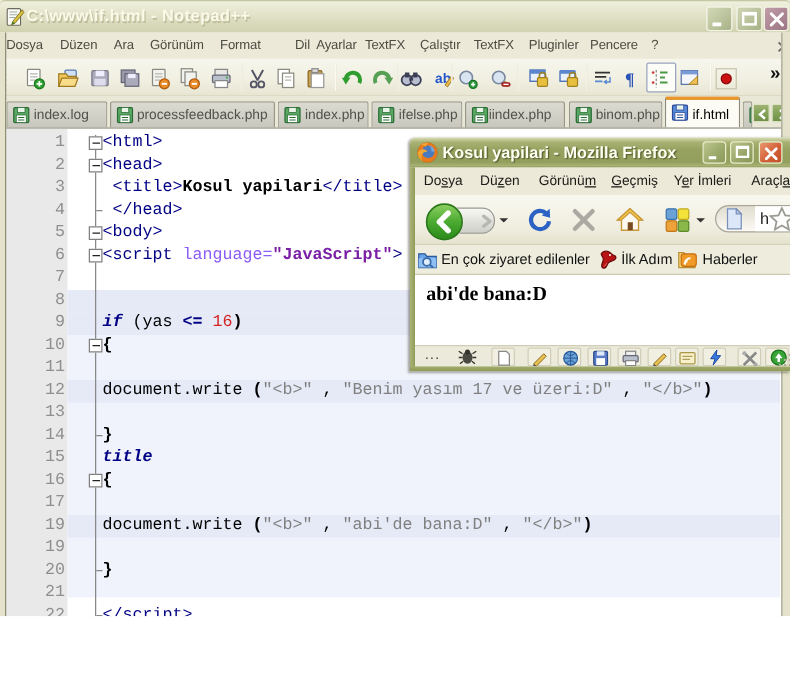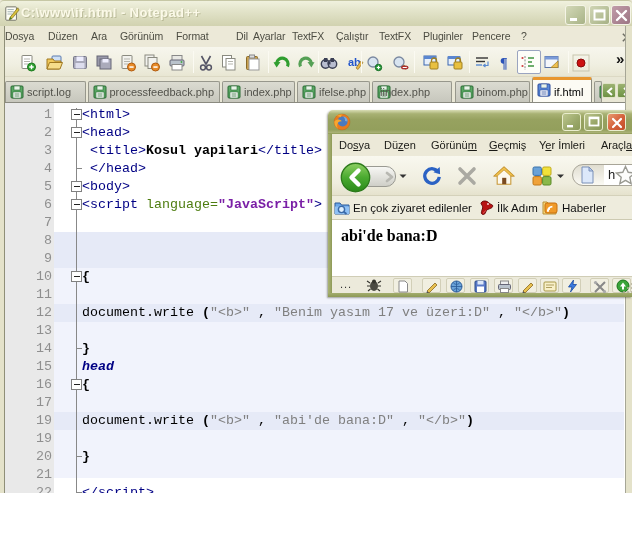--- a/index.html
+++ b/index.html
@@ -36,21 +36,21 @@
   #editor{left:5px;top:103px;width:620px;height:435px;background:#fff;overflow:hidden;
     font-family:"Liberation Mono",monospace;font-size:13.333px;}
   #gutter{left:0;top:0;width:49px;height:435px;background:#e9e9e9;}
   .ln{width:47px;text-align:right;color:#8f8f8f;font-size:13.333px;line-height:18px;}
   .hl{left:49px;width:570px;height:18px;background:#e6eaf7;}
   .hlbase{left:49px;width:570px;background:#f1f3fc;}
   .cl{left:77px;height:18px;line-height:18px;white-space:pre;color:#000;}
   .tg{color:#000084;}
   .kw{color:#000084;font-weight:bold;font-style:italic;}
   .op{color:#000084;font-weight:bold;}
-  .at{color:#4d7c0f;}
+  .at{color:#8b5cf6;}
   .vl{color:#7a1fa6;font-weight:bold;}
   .nm{color:#d42424;}
   .st{color:#808080;}
   .bd{font-weight:bold;}
   #foldline{left:71px;top:5px;width:1px;height:421px;background:#888;}
   .fbox{left:66px;width:11px;height:11px;background:#fff;border:1px solid #808080;}
   .fbox i{left:2px;top:4px;width:6px;height:1px;background:#222;}
   .ftick{left:72px;width:5px;height:1px;background:#888;}
   #hscroll{left:5px;top:538px;width:620px;height:19px;background:#f3f2e6;}
   .sbtn{top:2px;width:17px;height:16px;border-radius:2px;border:1px solid #e9ecd4;
@@ -275,21 +275,21 @@
     </div>
 <div id="npp-tabbar">
       <div class="tab" style="left:5px;width:81px">
         <svg style="left:4px;top:3px" width="14" height="14" viewBox="0 0 14 14">
           <rect x="1" y="1" width="12" height="12" rx="1" fill="#5aa864" stroke="#2a6a34"></rect>
           <rect x="4" y="1" width="6" height="4" fill="#e8f4e8" stroke="#2a6a34" stroke-width="0.6"></rect>
           <rect x="3" y="7" width="8" height="6" fill="#fff" stroke="#2a6a34" stroke-width="0.6"></rect>
           <line x1="4.5" y1="9" x2="9.5" y2="9" stroke="#2a6a34" stroke-width="0.8"></line>
           <line x1="4.5" y1="11" x2="9.5" y2="11" stroke="#2a6a34" stroke-width="0.8"></line>
         </svg>
-        <span style="left:21px">script.log</span>
+        <span style="left:21px">index.log</span>
       </div>
       <div class="tab" style="left:87.5px;width:132px">
         <svg style="left:4px;top:3px" width="14" height="14" viewBox="0 0 14 14">
           <rect x="1" y="1" width="12" height="12" rx="1" fill="#5aa864" stroke="#2a6a34"></rect>
           <rect x="4" y="1" width="6" height="4" fill="#e8f4e8" stroke="#2a6a34" stroke-width="0.6"></rect>
           <rect x="3" y="7" width="8" height="6" fill="#fff" stroke="#2a6a34" stroke-width="0.6"></rect>
           <line x1="4.5" y1="9" x2="9.5" y2="9" stroke="#2a6a34" stroke-width="0.8"></line>
           <line x1="4.5" y1="11" x2="9.5" y2="11" stroke="#2a6a34" stroke-width="0.8"></line>
         </svg>
         <span style="left:21px">processfeedback.php</span>
@@ -315,21 +315,21 @@
         <span style="left:21px">ifelse.php</span>
       </div>
       <div class="tab" style="left:372px;width:80px">
         <svg style="left:4px;top:3px" width="14" height="14" viewBox="0 0 14 14">
           <rect x="1" y="1" width="12" height="12" rx="1" fill="#5aa864" stroke="#2a6a34"></rect>
           <rect x="4" y="1" width="6" height="4" fill="#e8f4e8" stroke="#2a6a34" stroke-width="0.6"></rect>
           <rect x="3" y="7" width="8" height="6" fill="#fff" stroke="#2a6a34" stroke-width="0.6"></rect>
           <line x1="4.5" y1="9" x2="9.5" y2="9" stroke="#2a6a34" stroke-width="0.8"></line>
           <line x1="4.5" y1="11" x2="9.5" y2="11" stroke="#2a6a34" stroke-width="0.8"></line>
         </svg>
-        <span style="left:7px">iindex.php</span>
+        <span style="left:18px">iindex.php</span>
       </div>
       <div class="tab active" style="left:532px;width:59.5px">
         <svg style="left:4px;top:3px" width="14" height="14" viewBox="0 0 14 14">
           <rect x="1" y="1" width="12" height="12" rx="1" fill="#5a8ad8" stroke="#2a4a9a"></rect>
           <rect x="4" y="1" width="6" height="4" fill="#e8f4e8" stroke="#2a4a9a" stroke-width="0.6"></rect>
           <rect x="3" y="7" width="8" height="6" fill="#fff" stroke="#2a4a9a" stroke-width="0.6"></rect>
           <line x1="4.5" y1="9" x2="9.5" y2="9" stroke="#2a4a9a" stroke-width="0.8"></line>
           <line x1="4.5" y1="11" x2="9.5" y2="11" stroke="#2a4a9a" stroke-width="0.8"></line>
         </svg>
         <span style="left:21px">if.html</span>
@@ -420,24 +420,25 @@
       <div class="ftick" style="top:353px"></div>
       <div class="ftick" style="top:389px"></div>
       <div class="ftick" style="top:407px"></div>
       <div class="ftick" style="top:425px"></div>
       <div class="cl" style="top:3px"><span class="tg">&lt;html&gt;</span></div>
       <div class="cl" style="top:21px"><span class="tg">&lt;head&gt;</span></div>
       <div class="cl" style="top:39px"> <span class="tg">&lt;title&gt;</span><span class="bd">Kosul yapilari</span><span class="tg">&lt;/title&gt;</span></div>
       <div class="cl" style="top:57px"> <span class="tg">&lt;/head&gt;</span></div>
       <div class="cl" style="top:75px"><span class="tg">&lt;body&gt;</span></div>
       <div class="cl" style="top:93px"><span class="tg">&lt;script </span><span class="at">language</span><span class="at">=</span><span class="vl">"JavaScript"</span><span class="tg">&gt;</span></div>
+      <div class="cl" style="top:147px"><span class="kw">if</span> (yas <span class="op">&lt;=</span> <span class="nm">16</span><span class="bd">)</span></div>
       <div class="cl" style="top:165px"><span class="bd">{</span></div>
       <div class="cl" style="top:201px">document.write <span class="bd">(</span><span class="st">"&lt;b&gt;"</span> , <span class="st">"Benim yasım 17 ve üzeri:D"</span> , <span class="st">"&lt;/b&gt;"</span><span class="bd">)</span></div>
       <div class="cl" style="top:237px"><span class="bd">}</span></div>
-      <div class="cl" style="top:255px"><span class="kw">head</span></div>
+      <div class="cl" style="top:255px"><span class="kw">title</span></div>
       <div class="cl" style="top:273px"><span class="bd">{</span></div>
       <div class="cl" style="top:309px">document.write <span class="bd">(</span><span class="st">"&lt;b&gt;"</span> , <span class="st">"abi'de bana:D"</span> , <span class="st">"&lt;/b&gt;"</span><span class="bd">)</span></div>
       <div class="cl" style="top:345px"><span class="bd">}</span></div>
       <div class="cl" style="top:381px"><span class="tg">&lt;/script&gt;</span></div>
       <div class="cl" style="top:399px"><span class="tg">&lt;/body&gt;</span></div>
       <div class="cl" style="top:417px"><span class="tg">&lt;/html&gt;</span></div>
     </div>
 <div id="hscroll">
       <div class="sbtn" style="left:0px">
         <svg style="left:2px;top:2px" width="11" height="11" viewBox="0 0 11 11">
@@ -457,20 +458,21 @@
 <div id="ff">
       <div id="ff-title"></div>
       <svg style="left:5px;top:3px" width="18" height="18" viewBox="0 0 18 18">
 <circle cx="9" cy="9" r="8" fill="#e87b1e"></circle>
 <circle cx="9.6" cy="8.4" r="5" fill="#4a7ac0"></circle>
 <path d="M9.6 3.4 A5 5 0 0 1 14.6 8.4 L12 8 C12.5 5.5 11 4 9.6 3.4 Z" fill="#7aaad8"></path>
 <path d="M3 3 C5 1.2 8 0.8 10 1.6 C8.5 2.2 8 3 7.8 4.2 C6 3.4 4.5 3 3 3 Z" fill="#f6a731"></path>
 <path d="M1 9 C1 12 2.5 15 5.5 16.5 C4 14.5 3.8 12.5 4.5 10.8 C5.5 8.5 8 8 9 8.6 C8.2 6.8 5.8 6 4 6.8 C2.5 7.4 1.4 8 1 9 Z" fill="#f6a731"></path>
 <circle cx="9" cy="9" r="8" fill="none" stroke="#b05c10" stroke-width="0.6" opacity="0.5"></circle>
 </svg>
+      <div id="ff-title-text">Kosul yapilari - Mozilla Firefox</div>
       <div id="ff-min" class="fbtn">
         <svg style="left:3px;top:3px" width="11" height="11" viewBox="0 0 11 11">
           <rect x="1" y="8" width="6" height="2.4" fill="#fff"></rect>
         </svg>
       </div>
       <div id="ff-max" class="fbtn">
         <svg style="left:3px;top:2px" width="12" height="12" viewBox="0 0 12 12">
           <rect x="1.5" y="1.5" width="9" height="8" fill="none" stroke="#fff" stroke-width="1.8"></rect>
           <rect x="1.5" y="1" width="9" height="2.2" fill="#fff"></rect>
         </svg>

